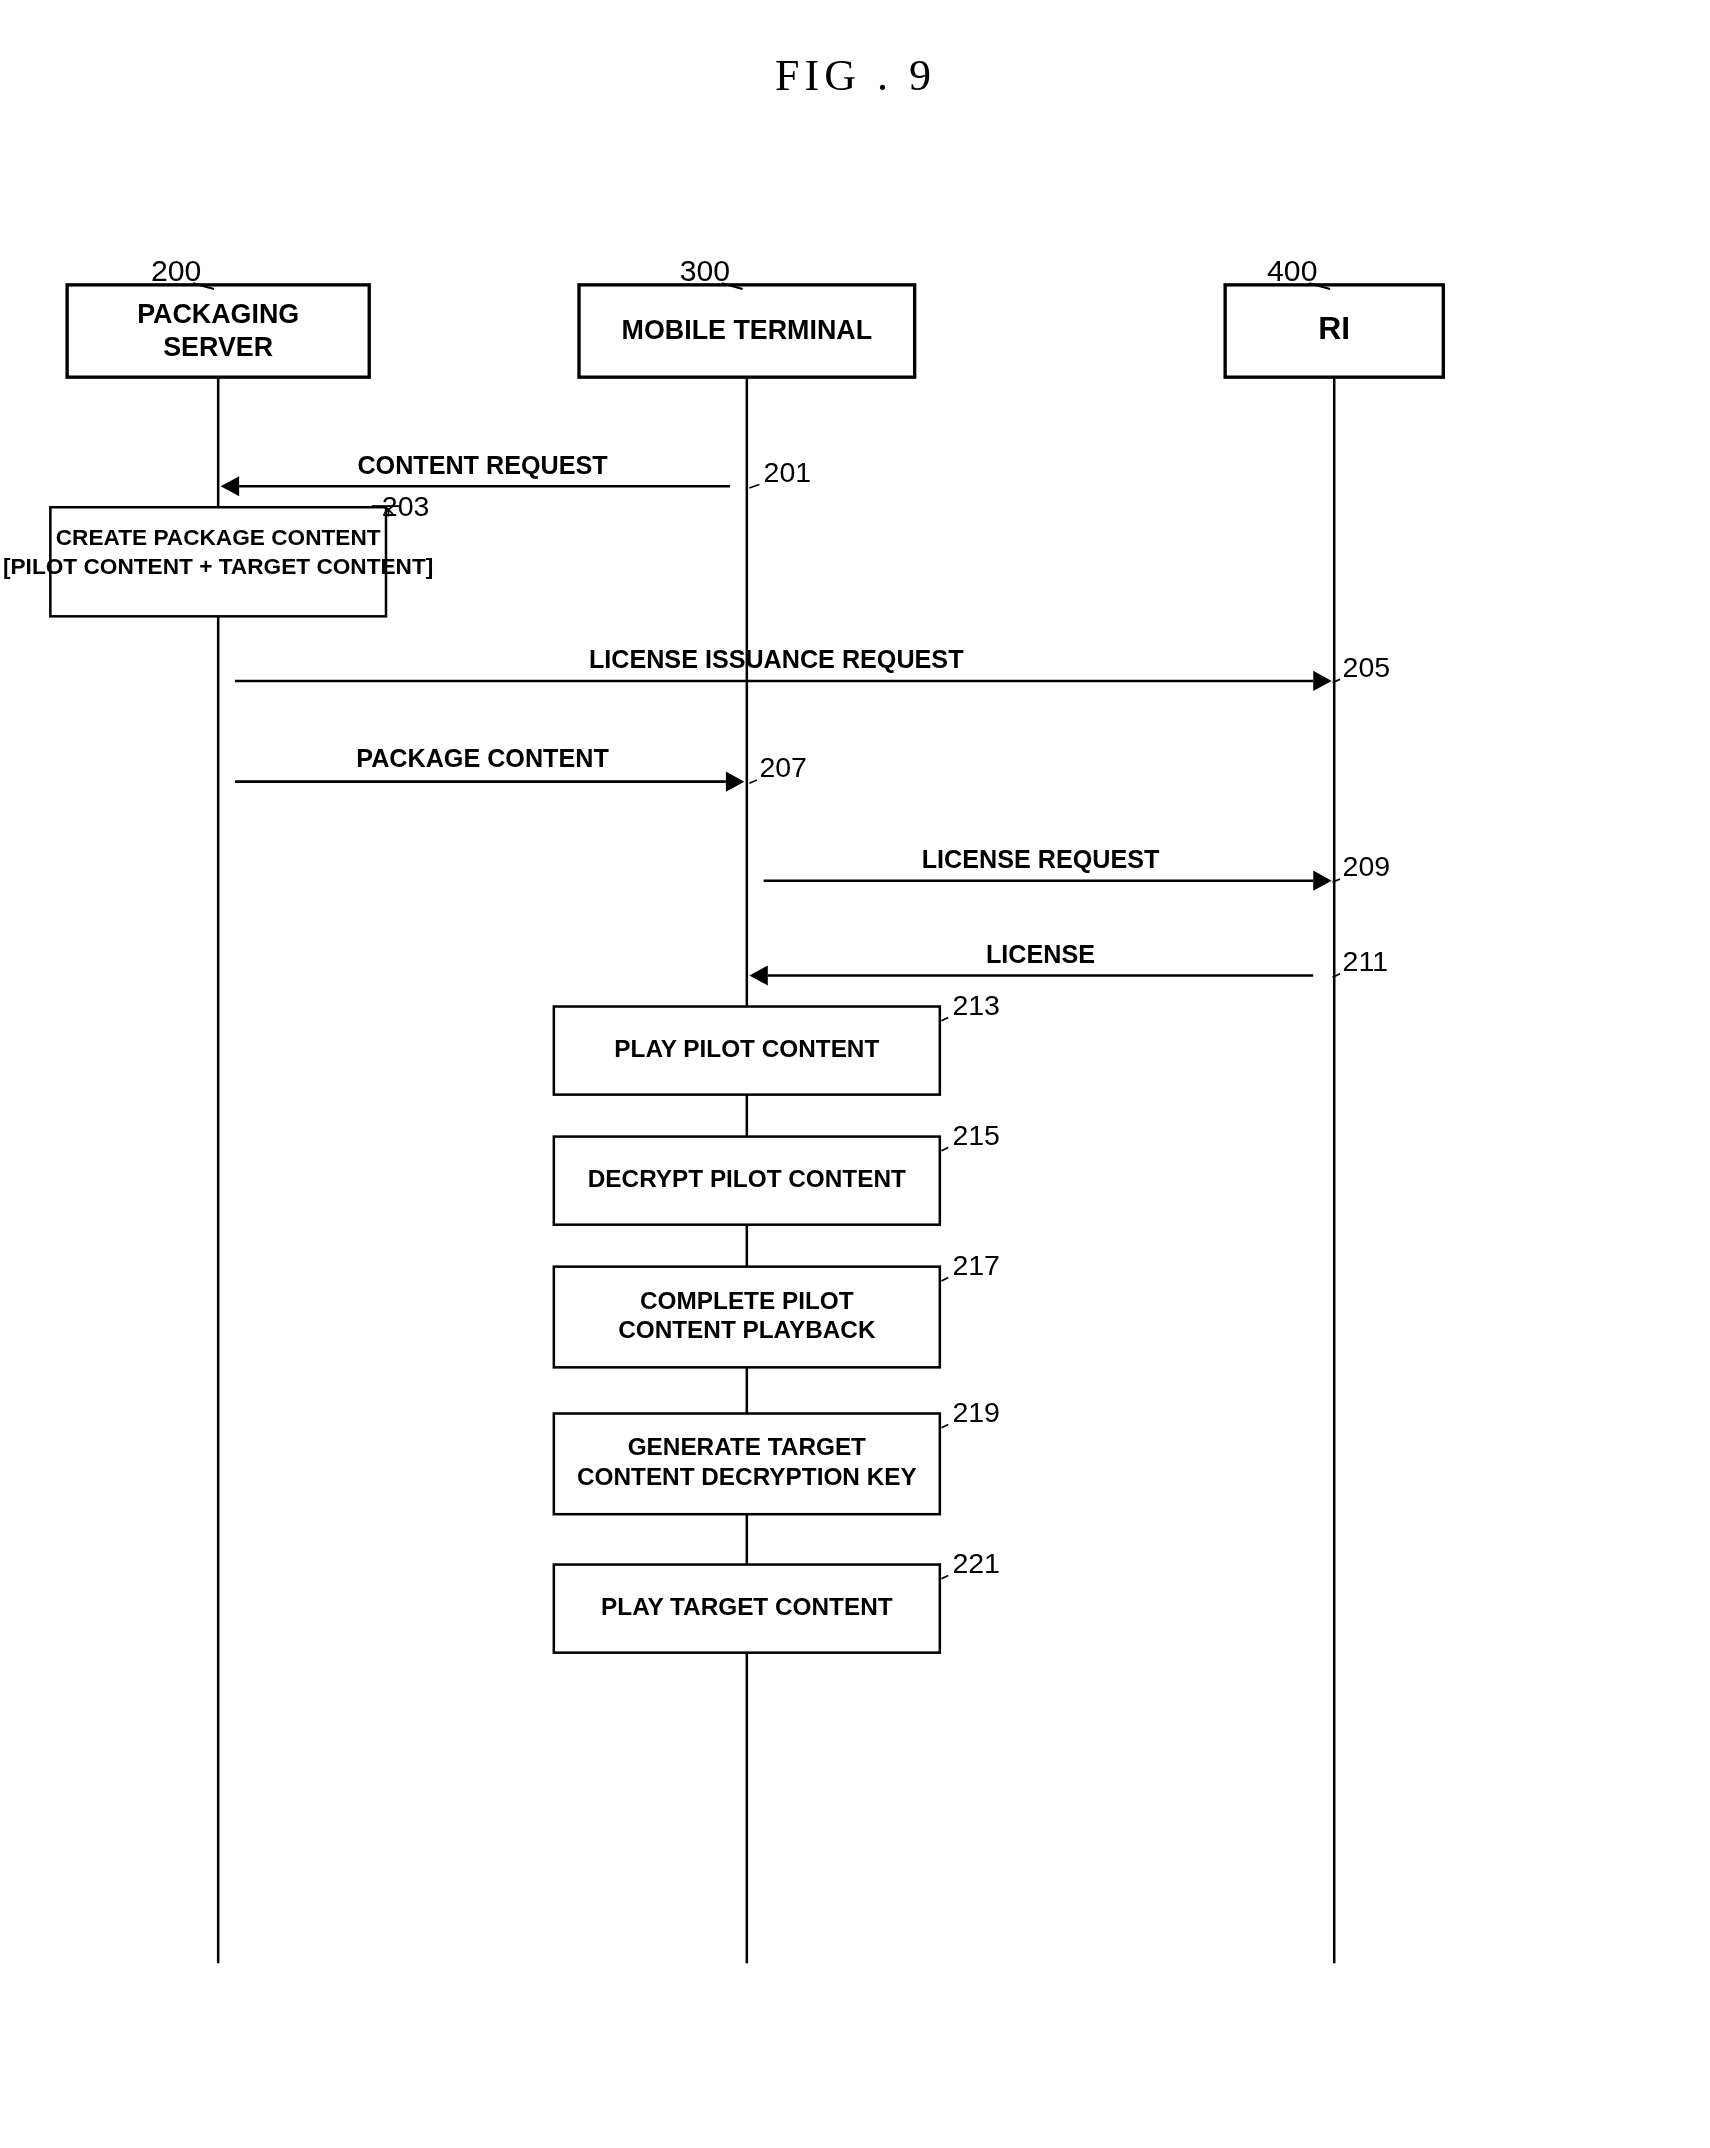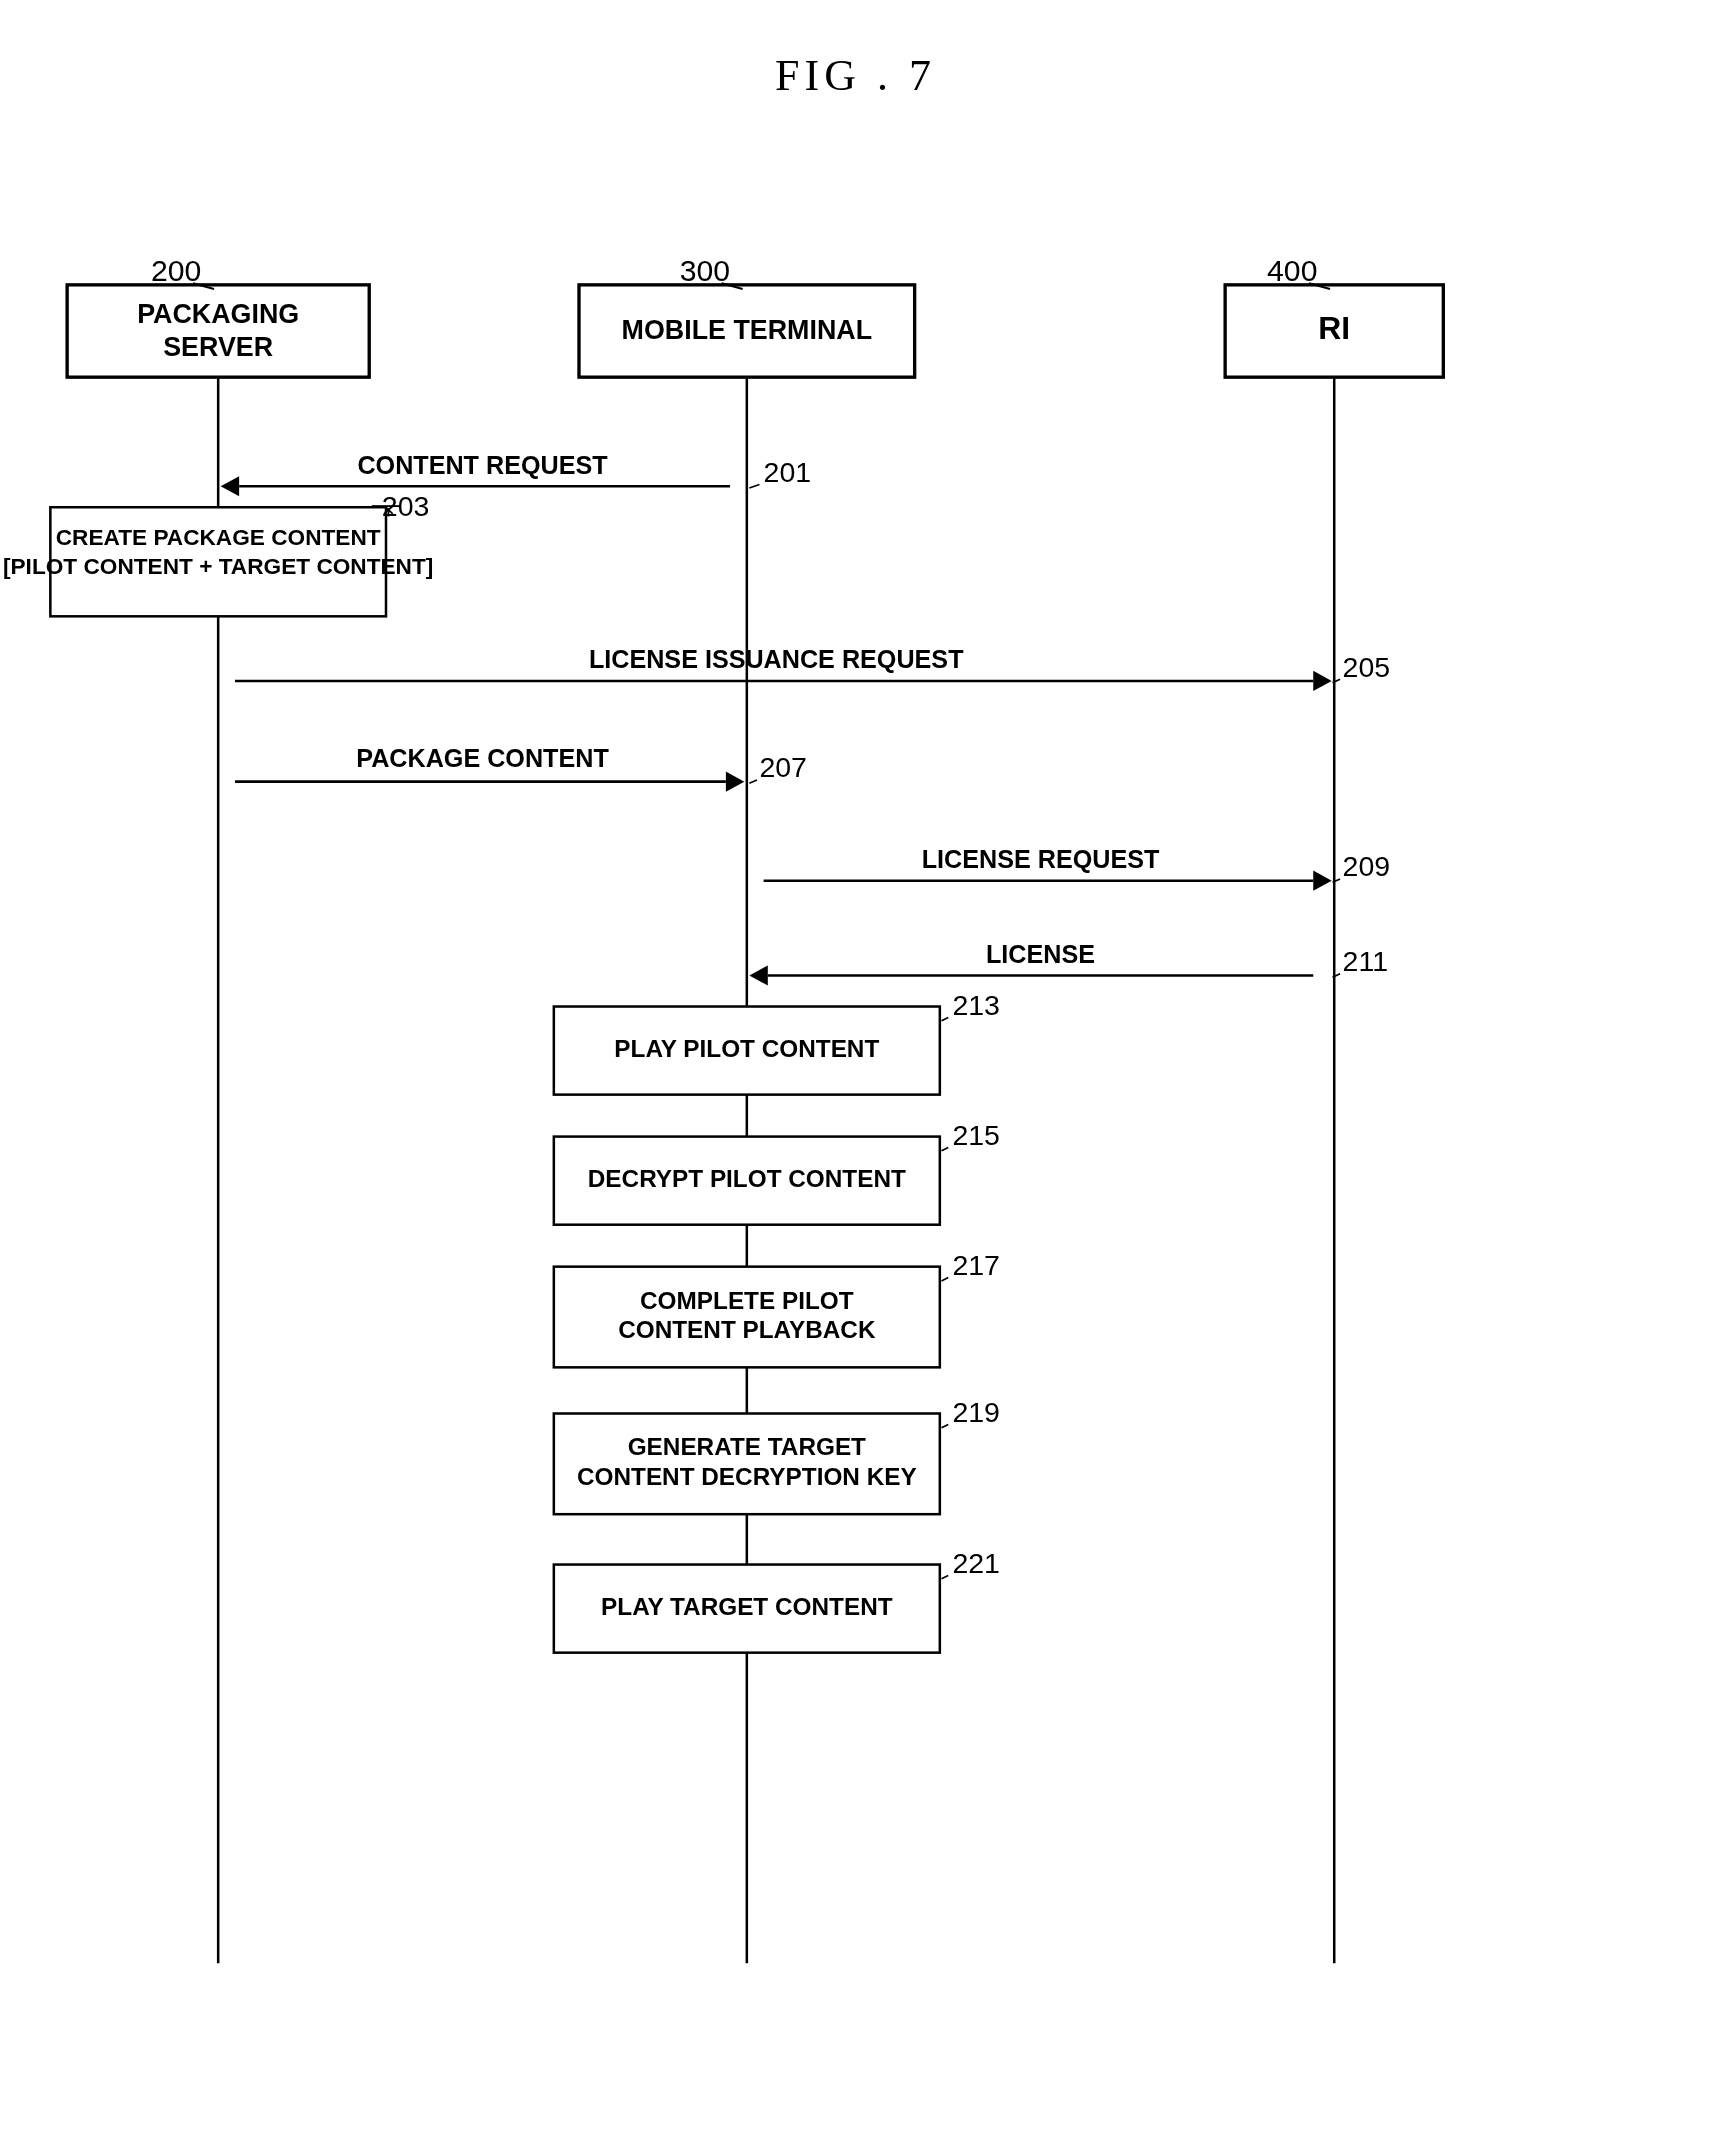--- a/index.html
+++ b/index.html
@@ -17,21 +17,21 @@
       font-size: 44px;
       font-weight: normal;
       letter-spacing: 5px;
       padding-top: 50px;
       padding-bottom: 17px;
     }
   </style>
 </head>
 <body>
 
-<div class="page-title">FIG . 7</div>
+<div class="page-title">FIG . 9</div>
 
 <svg style="position:absolute; top:117px; left:0; width:1711px; height:2014px;" viewBox="0 0 2039 2400" xmlns="http://www.w3.org/2000/svg">
 
   <rect x="80" y="200" width="360" height="110" fill="white" stroke="black" stroke-width="4"></rect>
   <text x="260" y="245" text-anchor="middle" font-family="Arial, sans-serif" font-weight="bold" font-size="32">PACKAGING</text>
   <text x="260" y="285" text-anchor="middle" font-family="Arial, sans-serif" font-weight="bold" font-size="32">SERVER</text>
 
   <text x="210" y="195" text-anchor="middle" font-family="Arial, sans-serif" font-size="36">200</text>
   <line x1="230" y1="198" x2="255" y2="205" stroke="black" stroke-width="2.5"></line>
 

